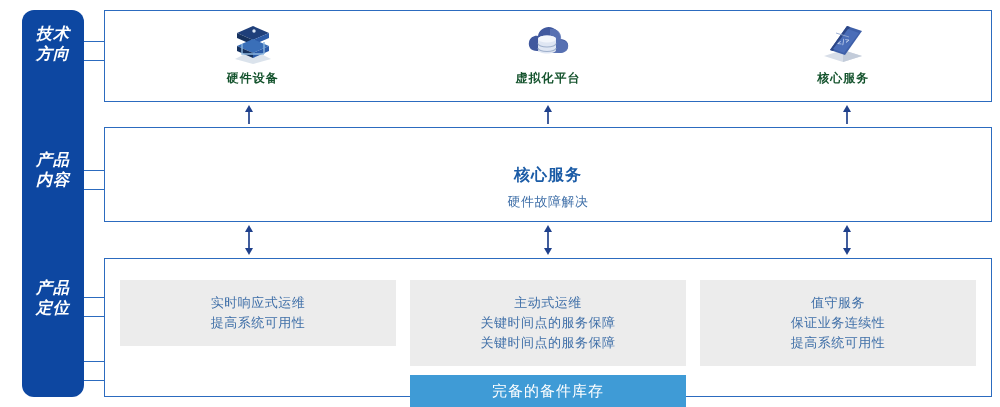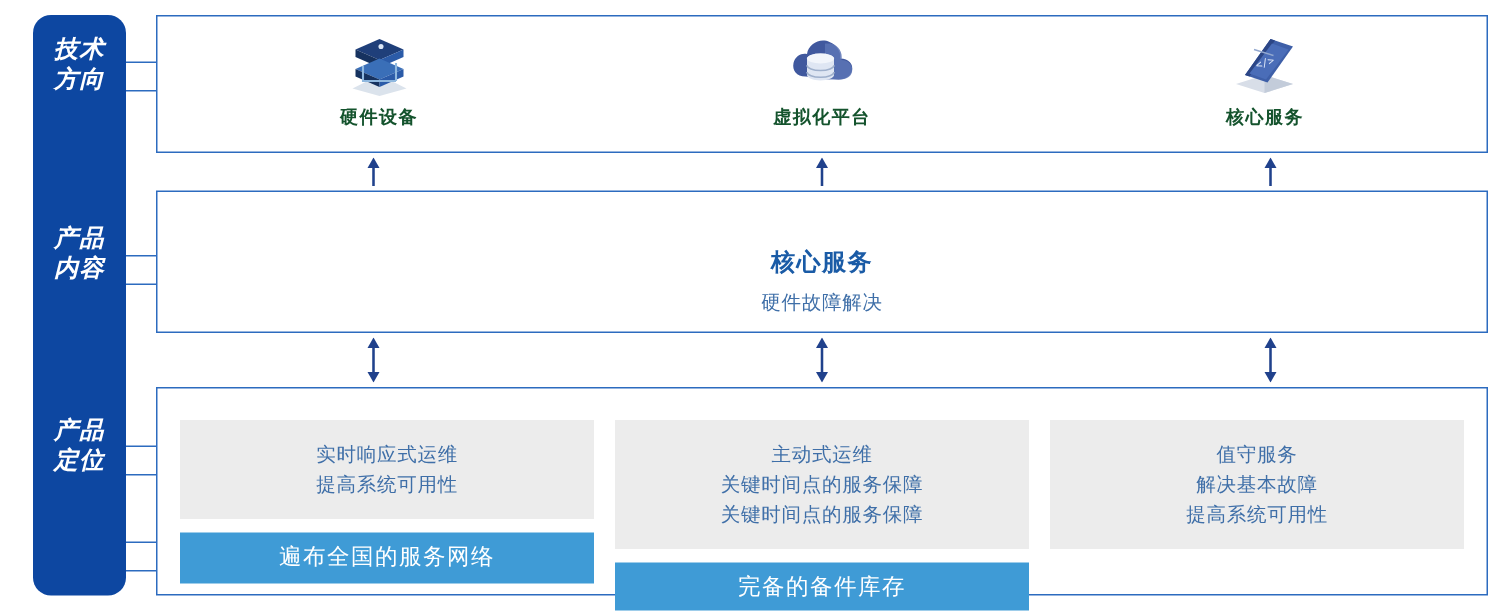--- a/index.html
+++ b/index.html
@@ -279,36 +279,35 @@
   </div>
 
   <div class="rowbox" id="row-bottom">
     <div class="cols">
 
       <div class="col">
         <div class="gray-card">
           <div class="gray-line">实时响应式运维</div>
           <div class="gray-line">提高系统可用性</div>
         </div>
-        <div class="blue-bar">遍布全国的服务网络</div>
       </div>
 
       <div class="col">
         <div class="gray-card">
           <div class="gray-line">主动式运维</div>
           <div class="gray-line">关键时间点的服务保障</div>
           <div class="gray-line">关键时间点的服务保障</div>
         </div>
         <div class="blue-bar">完备的备件库存</div>
       </div>
 
       <div class="col">
         <div class="gray-card">
           <div class="gray-line">值守服务</div>
-          <div class="gray-line">解决基本故障</div>
+          <div class="gray-line">保证业务连续性</div>
           <div class="gray-line">提高系统可用性</div>
         </div>
       </div>
 
     </div>
   </div>
 
 </div>
 
 </body></html>

